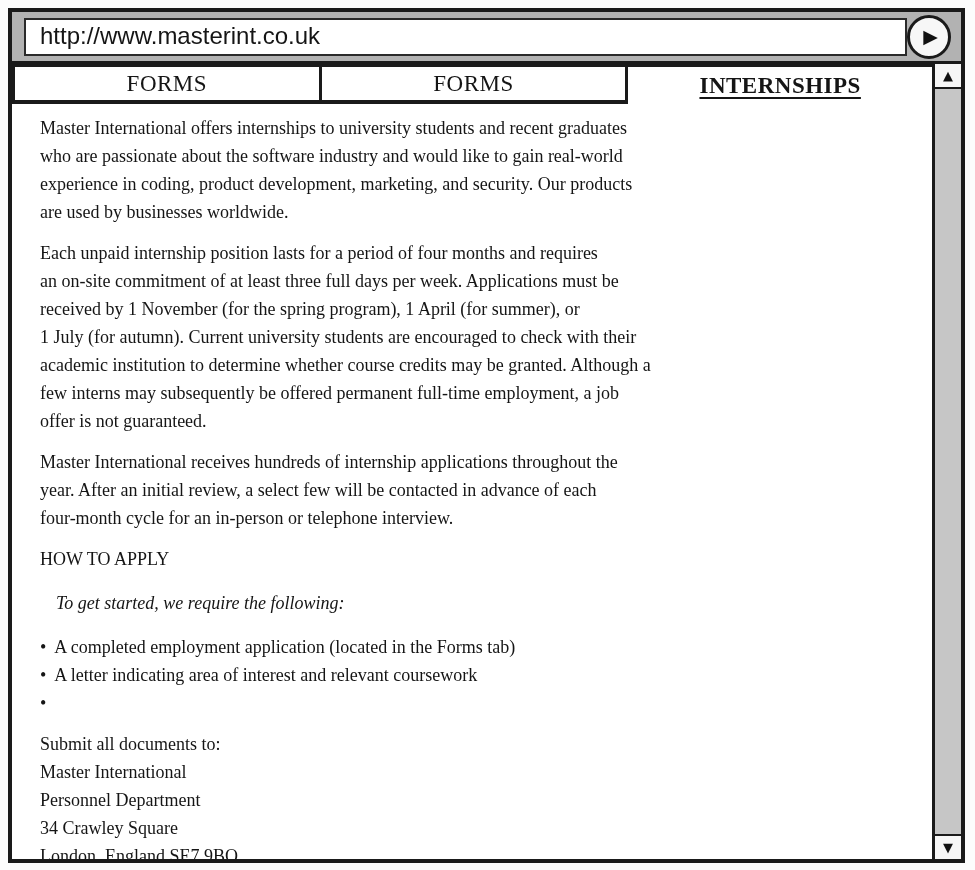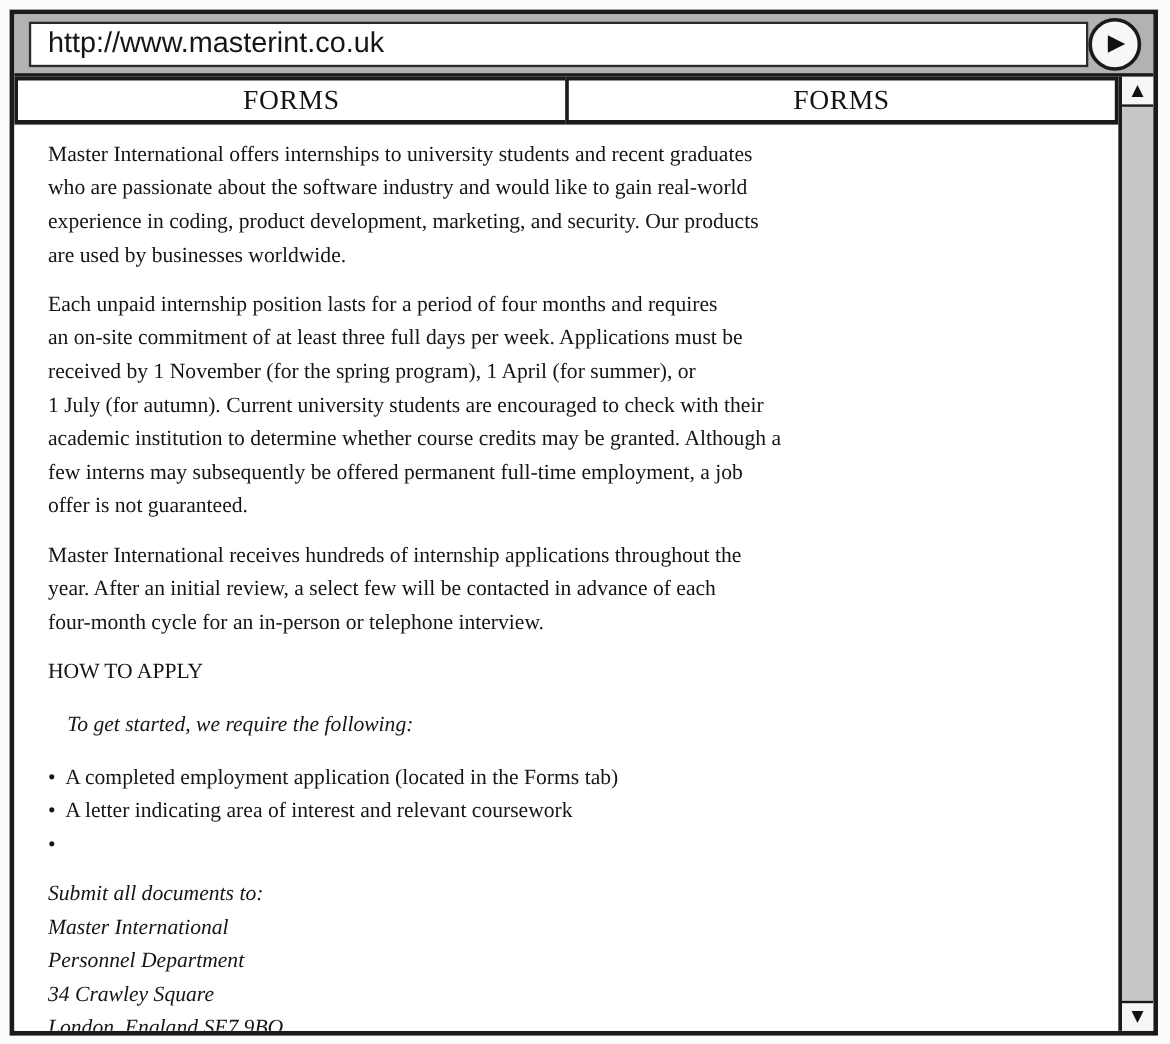--- a/index.html
+++ b/index.html
@@ -119,21 +119,21 @@
     margin: 1px 0 13px 0;
     text-underline-offset: 4px;
   }
   .req-intro { margin: 16px; font-style: italic; }
   .li { display: flex; }
   .li .bullet {
     flex: 0 0 auto;
     margin-right: 8px;
   }
   .reqs { margin: 0 0 13px 0; }
-  .address { margin: 0; white-space: pre-line; font-style: italic; }
+  .address { margin: 0; white-space: pre-line; }
   
   .scrollbar {
     flex: 0 0 26px;
     width: 26px;
     border-left: 3px solid #1a1a1a;
     background: #c6c6c6;
     display: flex;
     flex-direction: column;
   }
   .scroll-btn {
@@ -168,20 +168,23 @@
 
   <div class="body-row">
     <div class="main">
 
       <div class="tabs">
         <div class="tab">
           <span>FORMS</span>
         </div>
         <div class="tab">
           <span>FORMS</span>
+        </div>
+        <div class="tab active">
+          <span>INTERNSHIPS</span>
         </div>
       </div>
 
       <div class="content">
         <p class="para">Master International offers internships to university students and recent graduates
 who are passionate about the software industry and would like to gain real-world
 experience in coding, product development, marketing, and security. Our products
 are used by businesses worldwide.</p>
         <p class="para">Each unpaid internship position lasts for a period of four months and requires
 an on-site commitment of at least three full days per week. Applications must be

